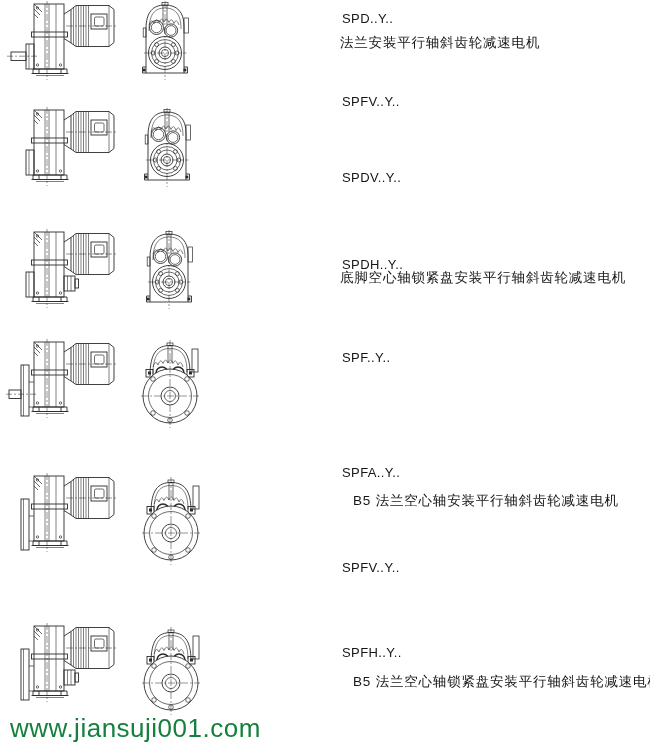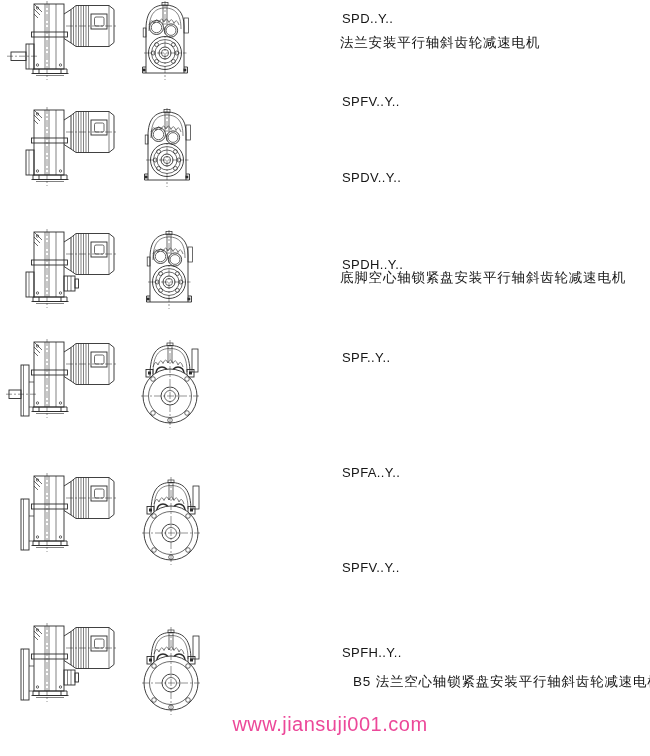--- a/index.html
+++ b/index.html
@@ -10,22 +10,22 @@
   .drawing{position:absolute;}
   .entry-code{
     position:absolute;font-size:13px;letter-spacing:.4px;white-space:nowrap;
     color:#161616;
   }
   .entry-desc{
     position:absolute;font-size:13.5px;letter-spacing:.8px;white-space:nowrap;
     color:#161616;
   }
   .footer-link{
-    position:absolute;left:10px;right:0;top:713px;text-align:center;
-    font-size:20px;color:#ec4899;text-decoration:none;letter-spacing:.5px;
+    position:absolute;left:10px;right:0;top:713px;text-align:left;
+    font-size:26px;color:#15803d;text-decoration:none;letter-spacing:.5px;
   }
 </style>
 </head>
 <body>
 
 <div class="page">
 
   <svg width="0" height="0" style="position:absolute" aria-hidden="true">
     <defs>
       <g id="side-base" fill="none" stroke="#2b2b2b" stroke-width="0.9">
@@ -186,20 +186,21 @@
   <div class="entry-code" style="left:342px;top:94px">SPFV..Y..</div>
 
   <div class="entry-code" style="left:342px;top:170px">SPDV..Y..</div>
 
   <div class="entry-code" style="left:342px;top:257px">SPDH..Y..</div>
   <div class="entry-desc" style="left:340px;top:269px">底脚空心轴锁紧盘安装平行轴斜齿轮减速电机</div>
 
   <div class="entry-code" style="left:342px;top:350px">SPF..Y..</div>
 
   <div class="entry-code" style="left:342px;top:465px">SPFA..Y..</div>
+  <div class="entry-desc" style="left:353px;top:492px">B5 法兰空心轴安装平行轴斜齿轮减速电机</div>
 
   <div class="entry-code" style="left:342px;top:560px">SPFV..Y..</div>
 
   <div class="entry-code" style="left:342px;top:645px">SPFH..Y..</div>
   <div class="entry-desc" style="left:353px;top:673px">B5 法兰空心轴锁紧盘安装平行轴斜齿轮减速电机</div>
 
   <a class="footer-link" href="#">www.jiansuji001.com</a>
 
 </div>
 

